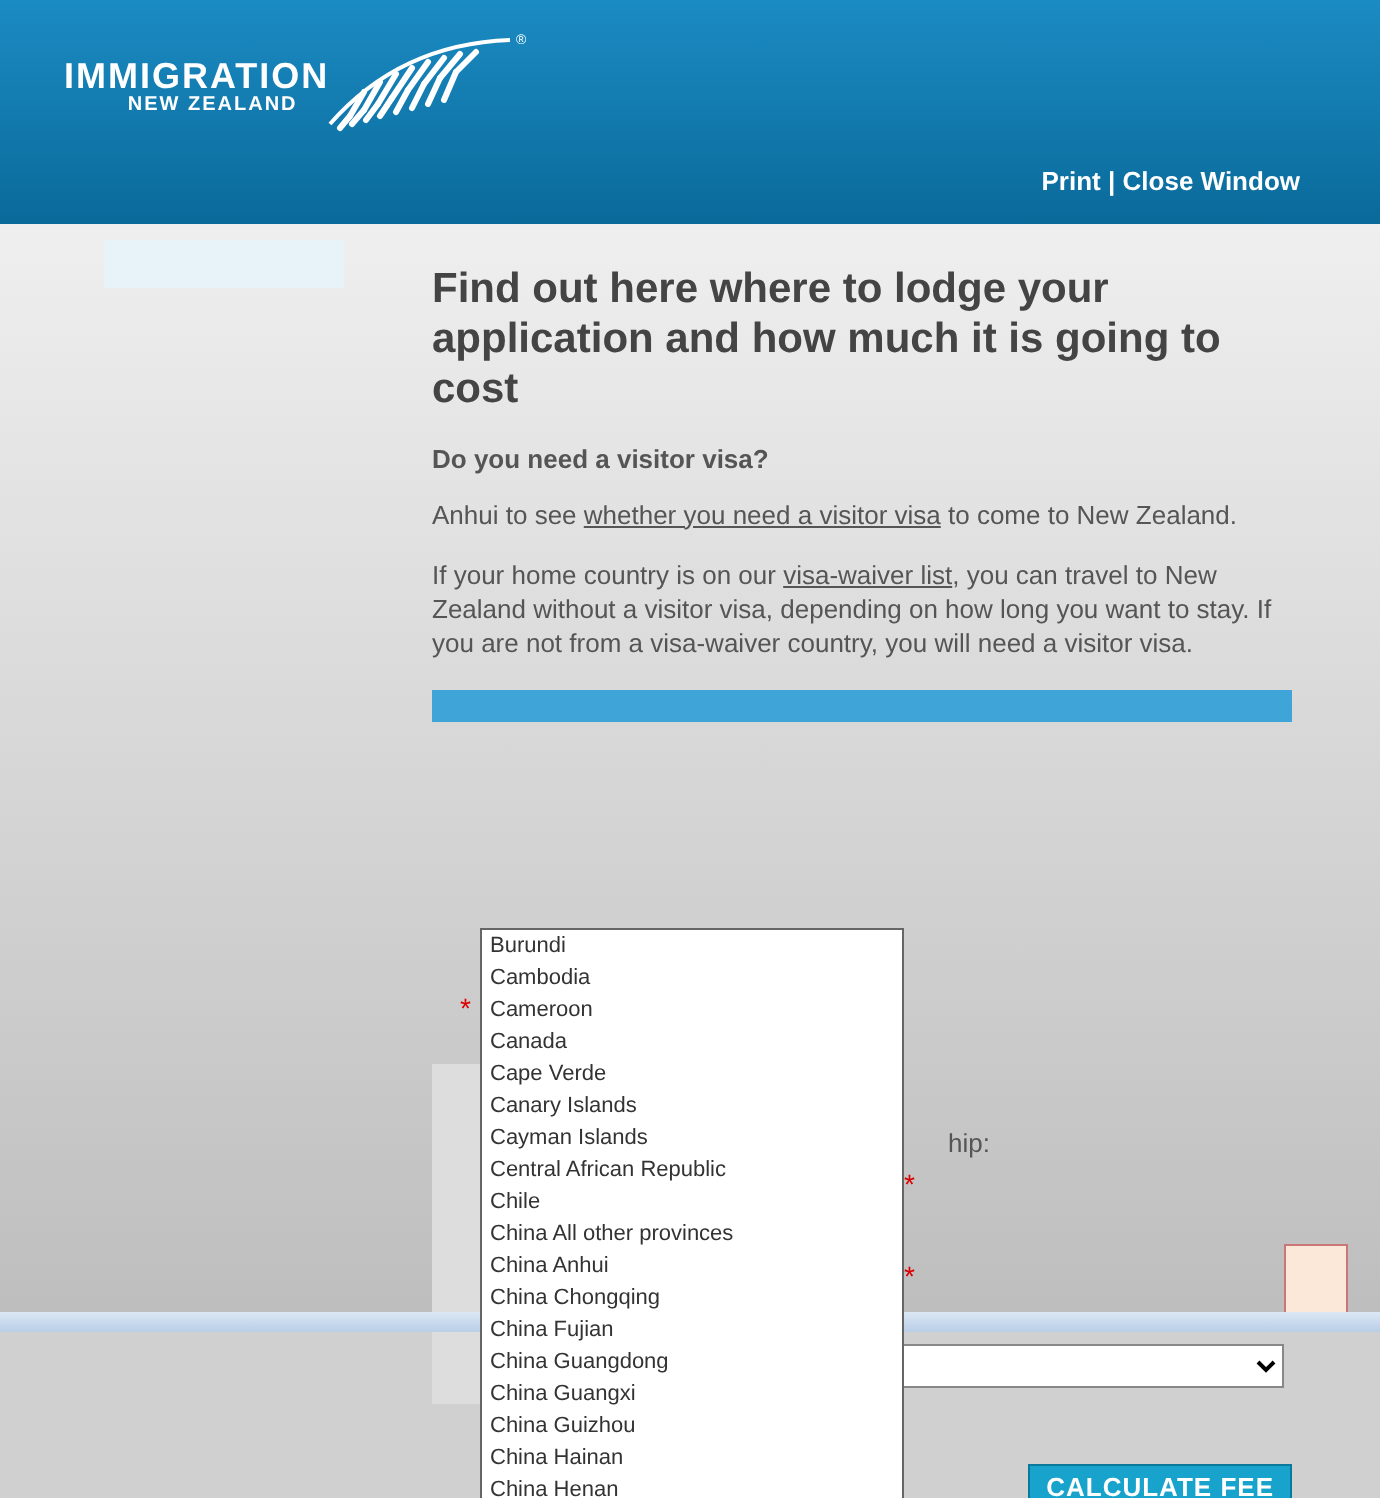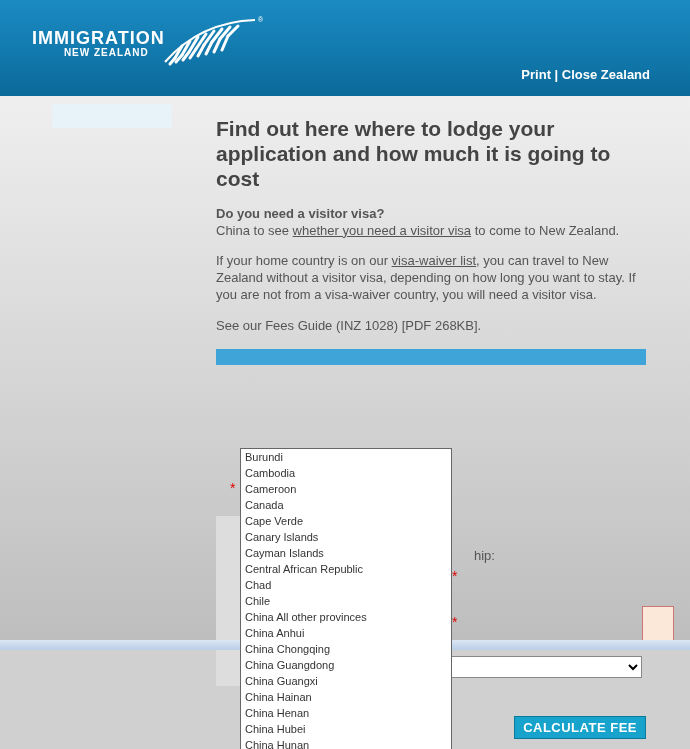--- a/index.html
+++ b/index.html
@@ -1,28 +1,28 @@
 <!DOCTYPE html>
 <html><head>
 <meta charset="utf-8">
 <style>
 * { margin: 0; padding: 0; box-sizing: border-box; }
 body { font-family: Verdana, Arial, sans-serif; font-size: 13px; background: #d0d0d0; width: 690px; height: 749px; overflow: hidden; position: relative; }
-.header { background: linear-gradient(#1b8bc3, #0a6a9a); height: 96px; position: relative; }
+.header { background: linear-gradient(#1b8bc3, #0a6a9a); height: 112px; position: relative; }
 .logo { position: absolute; left: 32px; top: 28px; color: #fff; }
 .logo-text1 { font-size: 18px; font-weight: bold; letter-spacing: 1px; }
 .logo-text2 { font-size: 10px; font-weight: bold; letter-spacing: 1px; margin-top: -2px; padding-left: 16px; text-align: center; }
 .fern { position: absolute; left: 160px; top: 12px; }
 .header-links { position: absolute; right: 40px; bottom: 14px; color: #fff; font-size: 13px; font-weight: bold; }
 .header-links span { cursor: pointer; }
 .page { background: linear-gradient(#efefef, #bdbdbd); padding: 0; height: 554px; position: relative; }
 .sidebar { position: absolute; left: 52px; top: 8px; width: 120px; height: 24px; background: #e8f2f9; }
 .content { position: absolute; left: 216px; top: 20px; width: 430px; color: #555; }
 h1 { font-size: 21px; color: #444; line-height: 1.2; font-weight: bold; margin-bottom: 14px; }
-h2 { font-size: 13px; color: #555; font-weight: bold; margin-bottom: 2px; }
+h2 { font-size: 13px; color: #555; font-weight: bold; margin-bottom: 13px; }
 p { font-size: 13px; color: #555; line-height: 1.3; margin-bottom: 14px; }
 .u { text-decoration: underline; cursor: pointer; }
 .blue-bar { background: #3fa5d8; height: 16px; width: 430px; margin-top: 6px; }
 .form-bg { background: #ddd; width: 60px; height: 170px; position: absolute; left: 216px; top: 420px; }
 .asterisk { color: #d00; position: absolute; font-size: 14px; }
 .label-frag { color: #555; font-size: 13px; position: absolute; }
 .select2 { position: absolute; left: 280px; top: 560px; width: 362px; height: 22px; border: 1px solid #888; background: #fff; }
 .calc-btn { position: absolute; right: 44px; top: 620px; background: #18a3cc; color: #fff; font-size: 13px; font-weight: bold; padding: 3px 8px; border: 1px solid #0b7a9a; letter-spacing: 0.5px; cursor: pointer; }
 .dropdown { position: absolute; left: 240px; top: 352px; width: 212px; height: 380px; background: #fff; border: 1px solid #666; font-size: 11px; color: #333; z-index: 10; }
 .dropdown-inner { overflow-y: scroll; height: 100%; }
@@ -44,37 +44,36 @@
         <path d="M5 50 Q40 10 95 8" stroke="#fff" stroke-width="2" fill="none"></path>
         <path d="M15 46 L22 34 M22 43 L30 29 M29 40 L38 25 M36 37 L46 22 M44 33 L54 19 M52 30 L62 17 M60 27 L70 15 M68 24 L78 14" stroke="#fff" stroke-width="3" stroke-linecap="round"></path>
         <path d="M15 46 L10 52 M22 43 L16 50 M29 40 L23 48 M36 37 L30 46 M44 33 L38 44 M52 30 L46 42 M60 27 L54 40 M68 24 L62 38" stroke="#fff" stroke-width="3" stroke-linecap="round"></path>
       </g>
       <text x="98" y="10" fill="#fff" font-size="7">®</text>
     </svg>
   </div>
   <div class="header-links">
     <span>Print</span>
     <span>|</span>
-    <span>Close Zealand</span>
+    <span>Close Window</span>
   </div>
 </div>
 
 <div class="page">
   <div class="sidebar"></div>
 
   <div class="content">
     <h1>Find out here where to lodge your application and how much it is going to cost</h1>
     <h2>Do you need a visitor visa?</h2>
     <p>
-      <span>China to see </span><span class="u">whether you need a visitor visa</span><span> to come to New Zealand.</span>
+      <span>Anhui to see </span><span class="u">whether you need a visitor visa</span><span> to come to New Zealand.</span>
     </p>
     <p>
       <span>If your home country is on our </span><span class="u">visa-waiver list</span><span>, you can travel to New Zealand without a visitor visa, depending on how long you want to stay. If you are not from a visa-waiver country, you will need a visitor visa.</span>
     </p>
-    <p>See our Fees Guide (INZ 1028) [PDF 268KB].</p>
     <div class="blue-bar"></div>
   </div>
 
   <div class="form-bg"></div>
   <span class="asterisk" style="left:230px; top:384px;">*</span>
   <span class="label-frag" style="left:474px; top:452px;">hip:</span>
   <span class="asterisk" style="left:452px; top:472px;">*</span>
   <span class="asterisk" style="left:452px; top:518px;">*</span>
 
   <select class="select2"></select>
@@ -84,27 +83,28 @@
   <div class="dropdown">
     <div class="dropdown-inner" id="dd-list">
         <div class="dropdown-item">Burundi</div>
         <div class="dropdown-item">Cambodia</div>
         <div class="dropdown-item">Cameroon</div>
         <div class="dropdown-item">Canada</div>
         <div class="dropdown-item">Cape Verde</div>
         <div class="dropdown-item">Canary Islands</div>
         <div class="dropdown-item">Cayman Islands</div>
         <div class="dropdown-item">Central African Republic</div>
-        <div class="dropdown-item">Chad</div>
         <div class="dropdown-item">Chile</div>
         <div class="dropdown-item">China All other provinces</div>
         <div class="dropdown-item">China Anhui</div>
         <div class="dropdown-item">China Chongqing</div>
+        <div class="dropdown-item">China Fujian</div>
         <div class="dropdown-item">China Guangdong</div>
         <div class="dropdown-item">China Guangxi</div>
+        <div class="dropdown-item">China Guizhou</div>
         <div class="dropdown-item">China Hainan</div>
         <div class="dropdown-item">China Henan</div>
         <div class="dropdown-item">China Hubei</div>
         <div class="dropdown-item">China Hunan</div>
         <div class="dropdown-item">China Jiangsu</div>
       </div>
   </div>
 
   <div class="watermark"></div>
   <div class="taskbar"></div>

